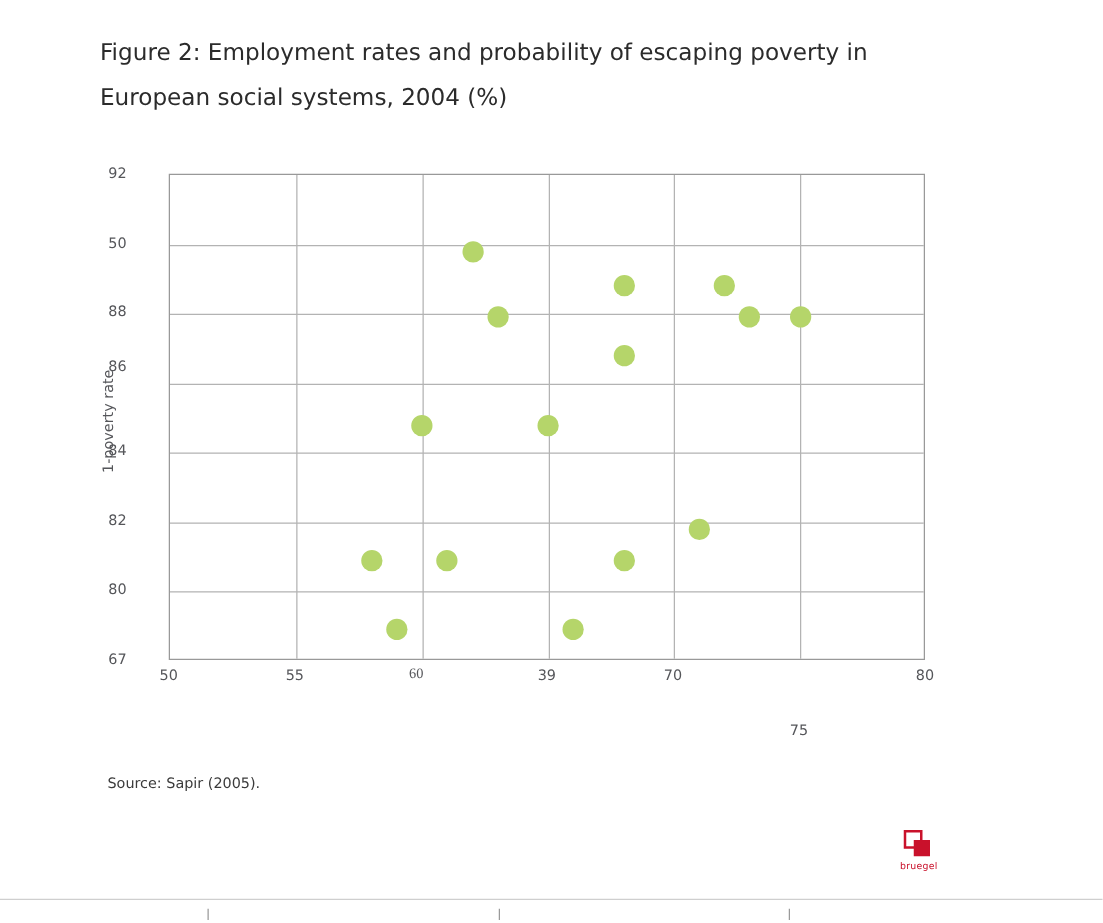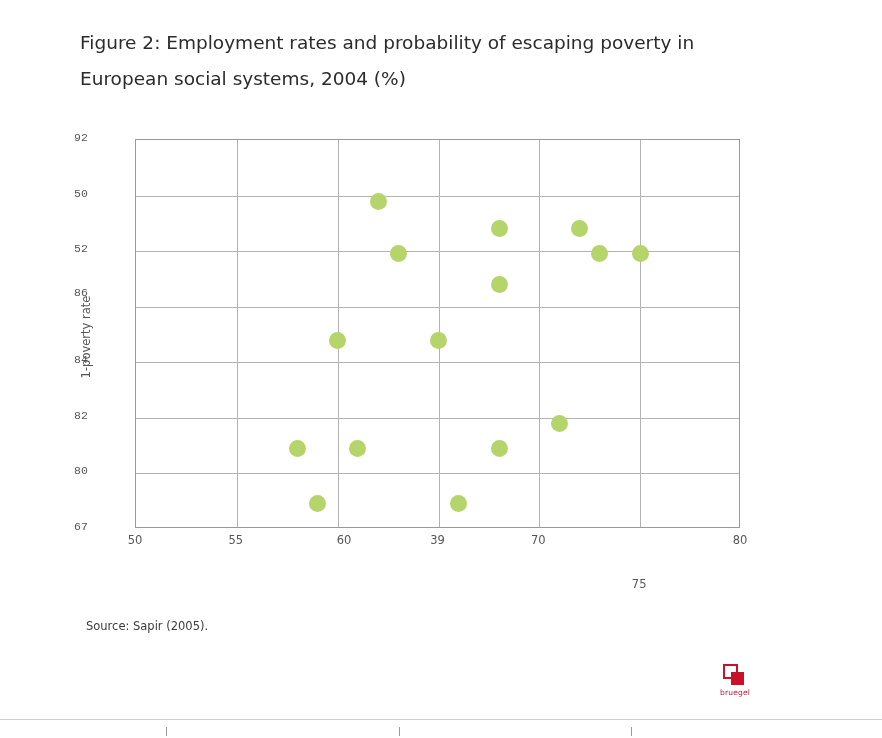--- a/index.html
+++ b/index.html
@@ -77,25 +77,24 @@
     color: #55565a;
     text-align: center;
     width: 40px;
     margin-left: -20px;
     top: 533px;
   }
   .ytick-label {
     position: absolute;
     font-size: 11.5px;
     color: #55565a;
-    text-align: left;
+    text-align: center;
     width: 40px;
     left: 74px;
     margin-top: -8px;
-    font-family: Liberation Mono, monospace;
   }
   .xaxis-title {
     position: absolute;
     left: 135px;
     top: 562px;
     width: 605px;
     text-align: center;
     font-size: 11.5px;
     color: #55565a;
   }
@@ -196,31 +195,31 @@
         <div class="point" title="68, 86.8" style="left: 363px; top: 144.486px; background: rgb(181, 213, 106);"></div>
         <div class="point" title="68, 80.9" style="left: 363px; top: 308.421px; background: rgb(181, 213, 106);"></div>
         <div class="point" title="71, 81.8" style="left: 423.5px; top: 283.414px; background: rgb(181, 213, 106);"></div>
         <div class="point" title="72, 88.8" style="left: 443.667px; top: 88.9143px; background: rgb(181, 213, 106);"></div>
         <div class="point" title="73, 87.9" style="left: 463.833px; top: 113.921px; background: rgb(181, 213, 106);"></div>
         <div class="point" title="75, 87.9" style="left: 504.167px; top: 113.921px; background: rgb(181, 213, 106);"></div>
       </div>
     <div id="tick-layer">
         <div class="xtick-label" style="left: 135px;">50</div>
         <div class="xtick-label" style="left: 235.833px;">55</div>
-        <div class="xtick-label" style="left: 344px;">60</div>
+        <div class="xtick-label" style="left: 333px; font-family: Liberation Serif, serif;">60</div>
         <div class="xtick-label" style="left: 437.5px;">39</div>
         <div class="xtick-label" style="left: 538.333px;">70</div>
         <div class="xtick-label" style="left: 639.167px; margin-top: 44px;">75</div>
         <div class="xtick-label" style="left: 740px;">80</div>
         <div class="ytick-label" style="top: 528px;">67</div>
         <div class="ytick-label" style="top: 472.429px;">80</div>
         <div class="ytick-label" style="top: 416.857px;">82</div>
         <div class="ytick-label" style="top: 361.286px;">84</div>
         <div class="ytick-label" style="top: 294px;">86</div>
-        <div class="ytick-label" style="top: 250.143px;">52</div>
+        <div class="ytick-label" style="top: 250.143px;">88</div>
         <div class="ytick-label" style="top: 194.571px;">50</div>
         <div class="ytick-label" style="top: 139px;">92</div>
       </div>
     <div class="yaxis-title">1-poverty rate</div>
   </div>
 
   <div class="source">Source: Sapir (2005).</div>
 
   <div class="logo">
     <div class="sq-outline"></div>

